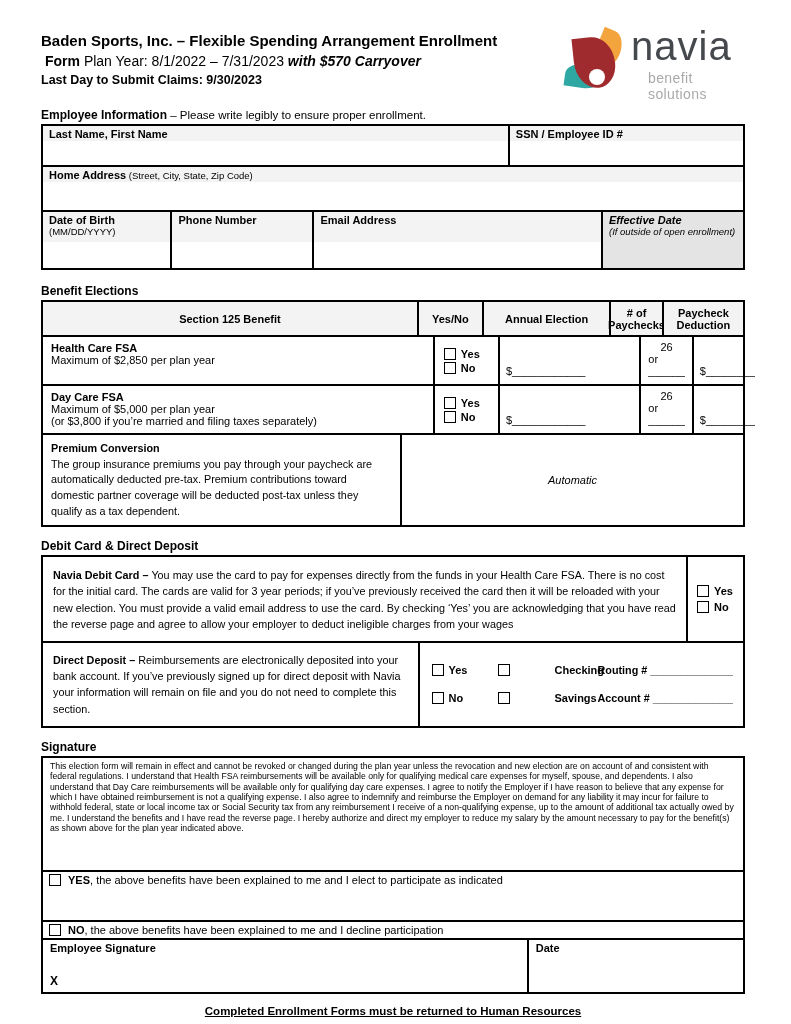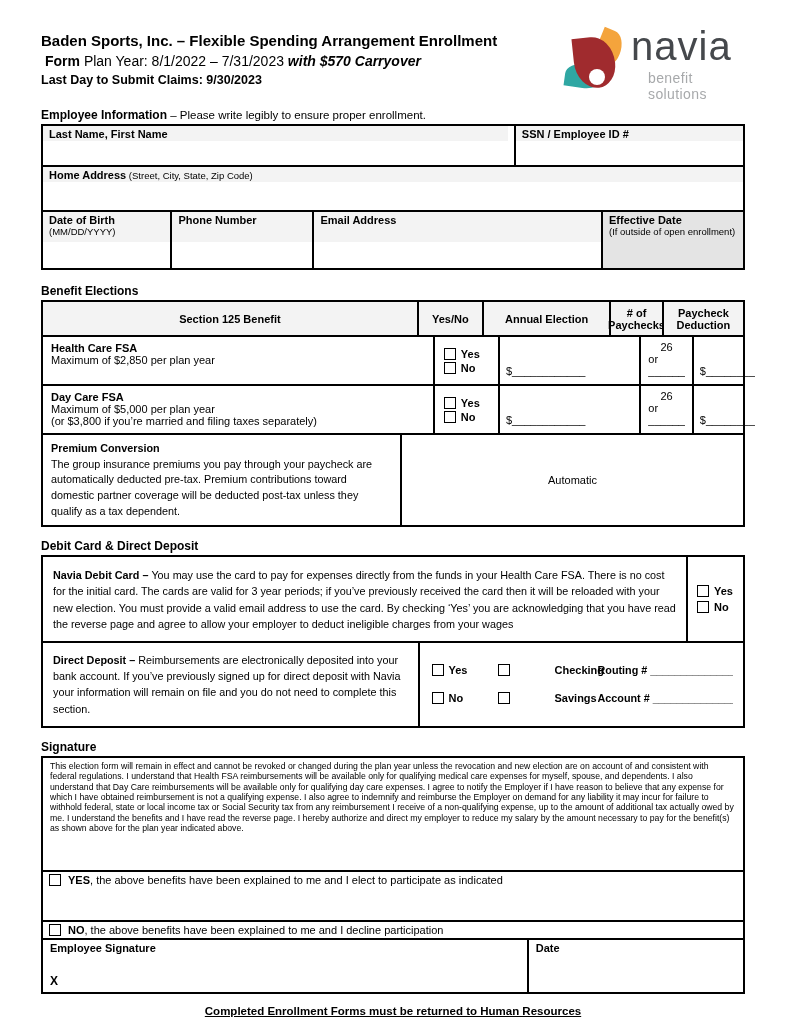--- a/index.html
+++ b/index.html
@@ -34,41 +34,41 @@
   .row{display:flex;border-top:2px solid #000;}
   .row:first-child{border-top:none;}
   .cell{border-left:2px solid #000;min-width:0;}
   .cell:first-child{border-left:none;}
 
   
   .lab{background:var(--table-header-fill,#F3F3F3);padding:2px 6px 1px;font-size:11px;font-weight:bold;}
   .hint{font-weight:normal;font-size:9.5px;}
   .space{background:#fff;}
   .ei-name{flex:0 0 66.4%;}
-  .ei-ssn{flex:1;margin-left:6px;}
+  .ei-ssn{flex:1;}
   .sp24{height:24px;} .sp28{height:28px;} .sp26{height:26px;}
   .lab3{height:30px;box-sizing:border-box;}
   .ei-dob{flex:0 0 18.2%;} .ei-phone{flex:0 0 20%;} .ei-email{flex:1;} .ei-eff{flex:0 0 20%;}
-  .shaded{background:var(--shaded-cell-fill,#E4E4E4);}
+  .shaded{background:var(--shaded-cell-fill,#E4E4E4);font-style:italic;}
   .shaded .lab{background:transparent;}
 
   
   .c1{flex:0 0 53.4%;} .c2{flex:0 0 9.3%;} .c3{flex:0 0 18.2%;} .c4{flex:0 0 7.5%;} .c5{flex:1;}
   .bt-h .cell{background:var(--table-header-fill,#F3F3F3);display:flex;align-items:center;justify-content:center;text-align:center;font-weight:bold;font-size:11px;min-height:33px;padding:2px 3px;box-sizing:border-box;}
   .b-desc{padding:5px 8px;font-size:11px;}
   .b-title{font-weight:bold;}
   .yn{display:flex;flex-direction:column;justify-content:center;gap:2px;padding:4px 4px 4px 9px;box-sizing:border-box;}
   .cbrow{display:flex;align-items:center;font-size:11px;font-weight:600;}
   .cb{display:inline-block;width:10px;height:10px;border:1.6px solid #000;background:#fff;margin-right:5px;flex:none;}
   .money{display:flex;align-items:flex-end;padding:4px 6px 7px;font-size:11px;}
   .pcol{display:flex;flex-direction:column;justify-content:space-between;padding:4px 4px 7px;font-size:11px;box-sizing:border-box;}
   .pcol .num{text-align:center;}
   .pcol .orb{padding-left:3px;}
   .prem{padding:6px 8px;font-size:10.8px;line-height:1.45;}
-  .auto-cell{display:flex;align-items:center;justify-content:center;font-size:11px;}
+  .auto-cell{display:flex;align-items:center;justify-content:center;font-size:11px;font-style:italic;}
 
   
   .dc-main{flex:1;padding:10px 10px 9px;font-size:10.8px;line-height:1.5;}
   .dc-main b,.dd-text b{font-weight:bold;}
   .dc-yn{flex:0 0 57px;display:flex;flex-direction:column;justify-content:center;gap:4px;padding-left:9px;box-sizing:border-box;}
   .dd-text{flex:0 0 53.5%;padding:9px 10px;font-size:10.8px;line-height:1.5;box-sizing:border-box;}
   .dd-opts{flex:1;display:flex;flex-direction:column;justify-content:center;gap:16px;padding:6px 10px 6px 12px;}
   .dd-line{display:flex;align-items:center;}
   .o1{width:66px;} .o2{width:100px;gap:40px;}
   .o3{flex:1;font-size:10.8px;font-weight:600;white-space:nowrap;overflow:hidden;}

